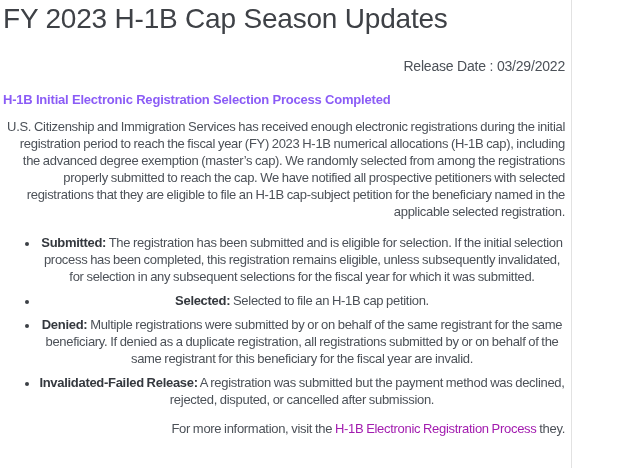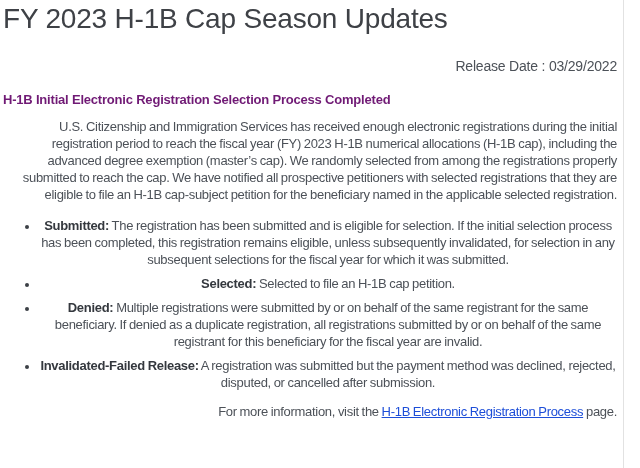--- a/index.html
+++ b/index.html
@@ -5,21 +5,21 @@
   html, body { margin: 0; padding: 0; }
   body {
     width: 640px;
     height: 468px;
     background: #ffffff;
     font-family: "Liberation Sans", sans-serif;
     overflow: hidden;
   }
   .page {
     box-sizing: border-box;
-    width: 624px;
+    width: 572px;
     height: 468px;
     padding: 2px 6px 0 3px;
     border-right: 1px solid #e2e2e2;
     background: #ffffff;
   }
   .page-title {
     margin: 0 0 22px 0;
     font-size: 28px;
     line-height: 34px;
     font-weight: 300;
@@ -32,21 +32,21 @@
     line-height: 17px;
     color: #4c5158;
     letter-spacing: -0.2px;
     text-align: right;
   }
   .section-heading {
     margin: 0 0 10px 0;
     font-size: 13px;
     line-height: 17px;
     font-weight: 700;
-    color: #701a75;
+    color: #8b5cf6;
     letter-spacing: -0.2px;
   }
   .body-text {
     margin: 0 0 14px 0;
     font-size: 13px;
     line-height: 17px;
     color: #4c5158;
     letter-spacing: -0.3px;
     word-spacing: -0.5px;
     text-align: right;
@@ -62,22 +62,21 @@
     font-size: 13px;
     line-height: 17px;
     color: #4c5158;
     letter-spacing: -0.3px;
     word-spacing: -0.5px;
   }
   ul.status-list li::marker { color: #3c4046; font-size: 12px; }
   .status-term { font-weight: 700; color: #34383e; }
   .footer-line { margin: 0; }
   a.page-link {
-    color: #1d4ed8;
-    text-decoration: underline;
+    color: #a21caf;
     cursor: pointer;
   }
 </style>
 </head>
 <body>
 
 <div class="page">
 
   <h1 class="page-title">FY 2023 H-1B Cap Season Updates</h1>
 
@@ -97,16 +96,16 @@
     </li>
     <li>
       <strong class="status-term">Denied:</strong><span> Multiple registrations were submitted by or on behalf of the same registrant for the same beneficiary. If denied as a duplicate registration, all registrations submitted by or on behalf of the same registrant for this beneficiary for the fiscal year are invalid.</span>
     </li>
     <li>
       <strong class="status-term">Invalidated-Failed Release:</strong><span> A registration was submitted but the payment method was declined, rejected, disputed, or cancelled after submission.</span>
     </li>
   </ul>
 
   <p class="body-text footer-line">
-    <span>For more information, visit the </span><a class="page-link">H-1B Electronic Registration Process</a><span> page.</span>
+    <span>For more information, visit the </span><a class="page-link">H-1B Electronic Registration Process</a><span> they.</span>
   </p>
 
 </div>
 
 </body></html>

